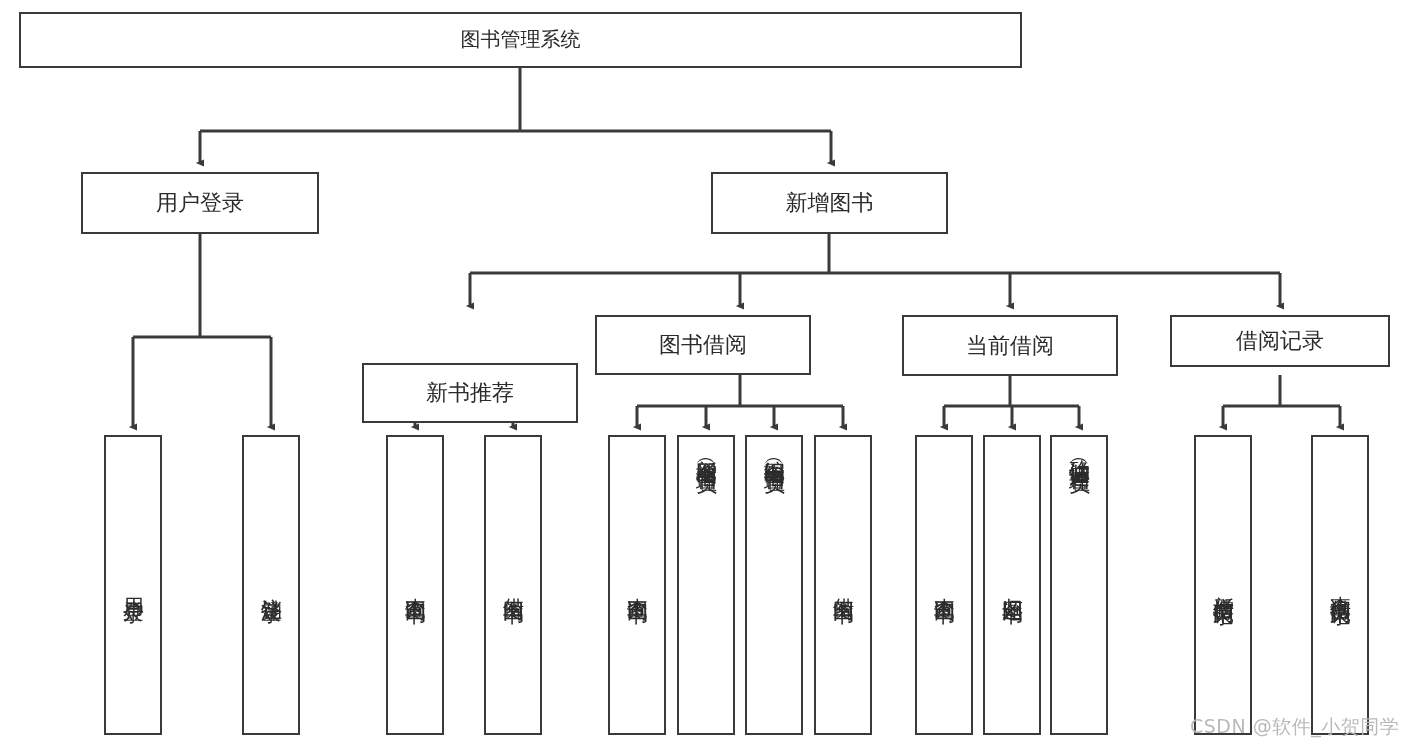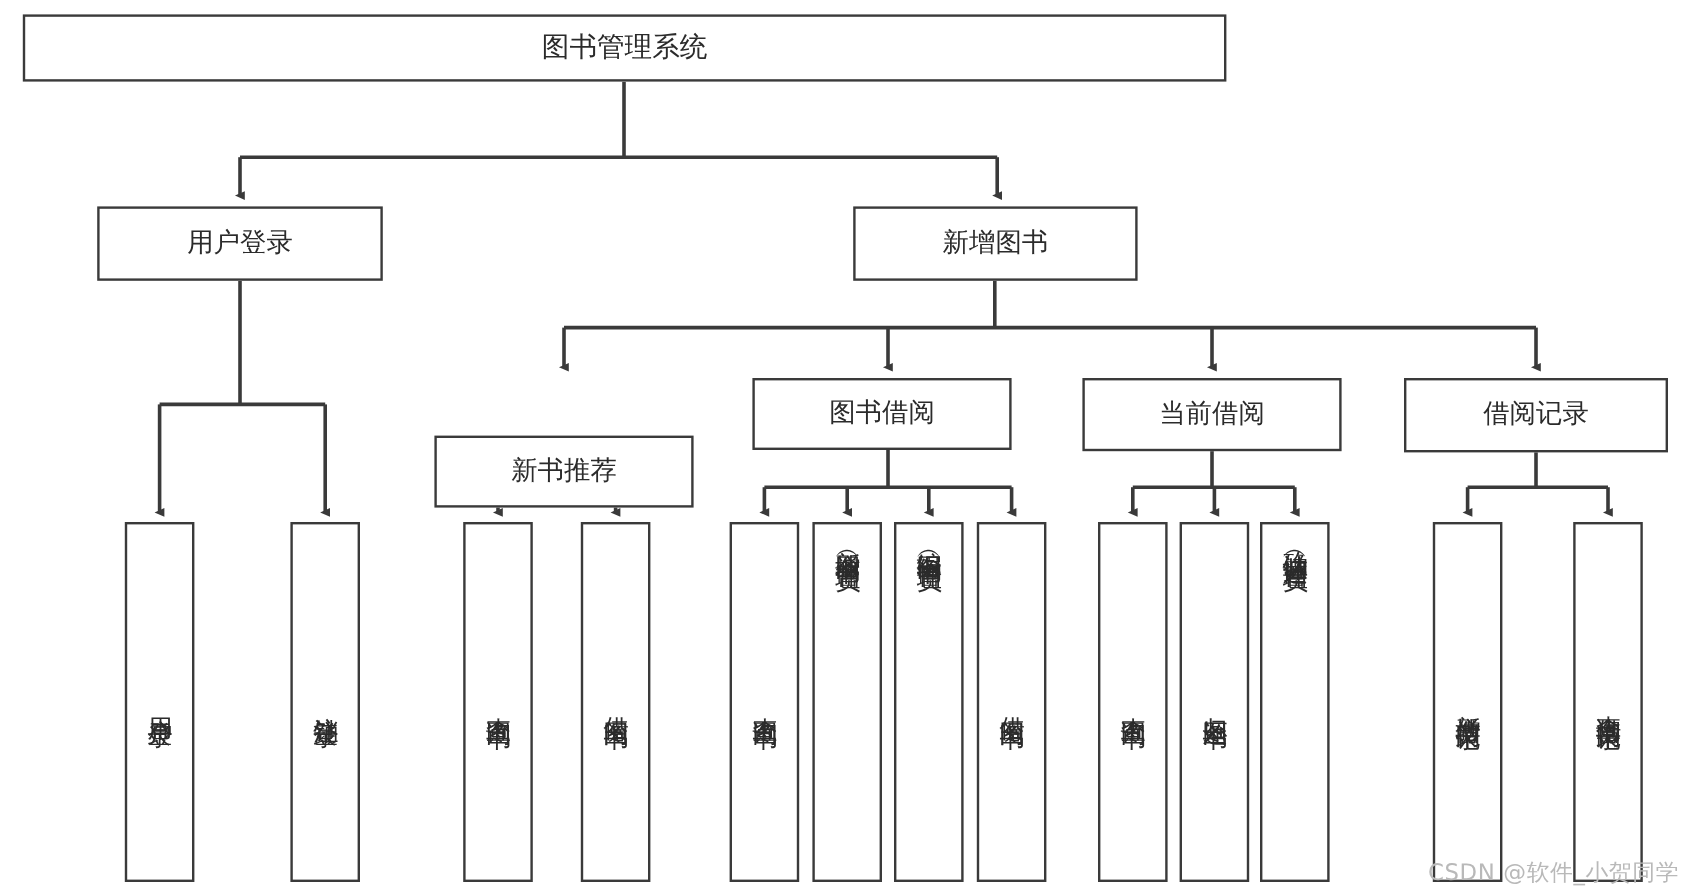--- a/index.html
+++ b/index.html
@@ -38,21 +38,21 @@
     display: block;
     text-align: center;
     line-height: 1.08;
     white-space: nowrap;
   }
   
   .node.horiz .node-label {
     font-size: 22px;
   }
   .node.root .node-label {
-    font-size: 23px;
+    font-size: 20px;
   }
   
   .node.vert {
     align-items: flex-start;
     justify-content: center;
     padding-top: 6px;
   }
   .node.vert .node-label {
     writing-mode: vertical-rl;
     text-orientation: upright;
@@ -138,27 +138,27 @@
   <div class="node horiz" style="left:81px; top:172px; width:238px; height:62px;">
     <span class="node-label">用户登录</span>
   </div>
   <div class="node horiz" style="left:711px; top:172px; width:237px; height:62px;">
     <span class="node-label">新增图书</span>
   </div>
 
   <div class="node horiz" style="left:362px; top:315px; width:216px; height:60px;margin-top:48px;">
     <span class="node-label">新书推荐</span>
   </div>
-  <div class="node horiz" style="left:627px; top:315px; width:216px; height:60px;">
+  <div class="node horiz" style="left:595px; top:315px; width:216px; height:60px;">
     <span class="node-label">图书借阅</span>
   </div>
   <div class="node horiz" style="left:902px; top:315px; width:216px; height:61px;">
     <span class="node-label">当前借阅</span>
   </div>
-  <div class="node horiz" style="left:1170px; top:315px; width:220px; height:62px;">
+  <div class="node horiz" style="left:1170px; top:315px; width:220px; height:52px;">
     <span class="node-label">借阅记录</span>
   </div>
 
   <div class="node vert centered" style="left:104px; top:435px; width:58px; height:300px;">
     <span class="node-label">用户登录</span>
   </div>
   <div class="node vert centered" style="left:242px; top:435px; width:58px; height:300px;">
     <span class="node-label">注销登录</span>
   </div>
   <div class="node vert centered" style="left:386px; top:435px; width:58px; height:300px;">

